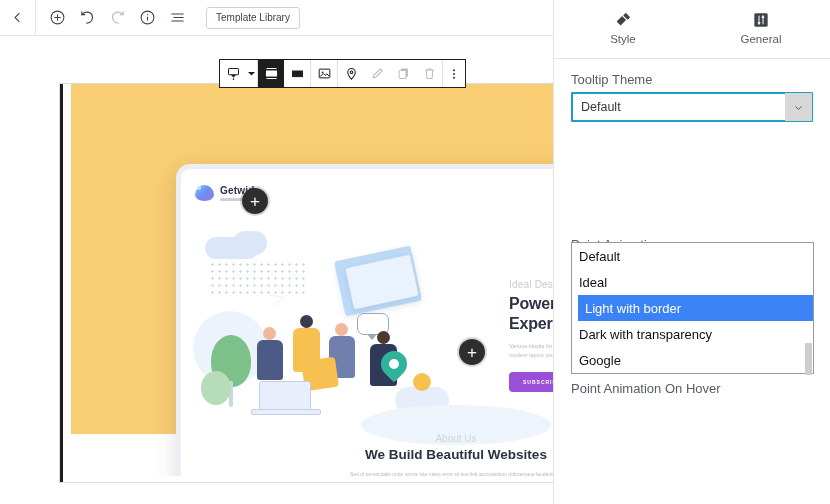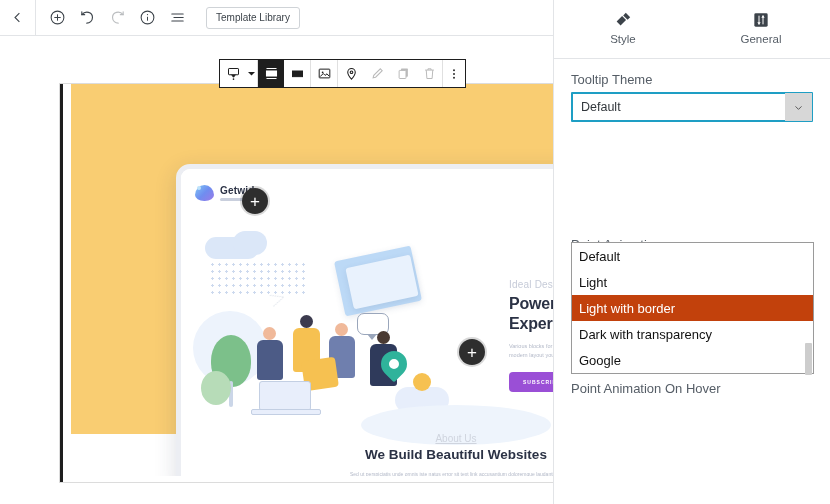--- a/index.html
+++ b/index.html
@@ -185,21 +185,21 @@
     content:''; position:absolute; left:8px; top:8px;
     width:10px;height:10px;border-radius:50%;background:#fff;
   }
   .laptop {
     position: absolute; background: #e8eefb;
     border: 1.5px solid #c3cfe3; border-radius: 3px;
   }
 
   
   .about { position: absolute; left: 0; right: 0; top: 264px; text-align: center; }
-  .about-eye { font-size: 10px; color: #cfd4de; text-decoration: underline; }
+  .about-eye { font-size: 10px; color: #cfd4de; }
   .about-h { margin-top: 3px; font-size: 13.5px; font-weight: bold; color: #2b3245; }
   .about-p { margin-top: 8px; font-size: 5px; line-height: 9px; color: #b3b9c8; }
   .about-bg {
     position: absolute; left: 50%; top: 236px;
     transform: translateX(-50%);
     width: 190px; height: 40px;
     background: #eef4fc; border-radius: 50%;
   }
 
   
@@ -266,21 +266,21 @@
     left: 17px; top: 183px; width: 243px;
     background: #fff;
     border: 1px solid #9a9a9a;
     z-index: 40;
   }
   .opt {
     height: 26px; display: flex; align-items: center;
     padding-left: 7px; font-size: 13px; color: #111;
     cursor: pointer; white-space: nowrap;
   }
-  .opt.sel { background: #c2410c; color: #fff; }
+  .opt.sel { background: #3b82f6; color: #fff; margin-left: 6px; }
   #optscroll {
     position: absolute; right: 1px; top: 100px;
     width: 7px; height: 32px; background: #cdcdcd; border-radius: 1px;
   }
   svg { display: block; }
 </style>
 </head>
 <body>
 
 <div id="topbar">
@@ -579,20 +579,20 @@
         <svg class="chev" viewBox="0 0 12 12" fill="none" stroke="#555" stroke-width="1.3">
           <polyline points="2,4.5 6,8.5 10,4.5"></polyline>
         </svg>
       </span>
     </div>
 
     <div class="field-label" style="margin-top:22px">Point Animation On Hover</div>
 
     <div id="optlist">
       <div class="opt">Default</div>
-      <div class="opt">Light</div>
+      <div class="opt">Ideal</div>
       <div class="opt sel">Light with border</div>
       <div class="opt">Dark with transparency</div>
       <div class="opt">Google</div>
       <div id="optscroll"></div>
     </div>
   </div>
 </div>
 
 </body></html>

